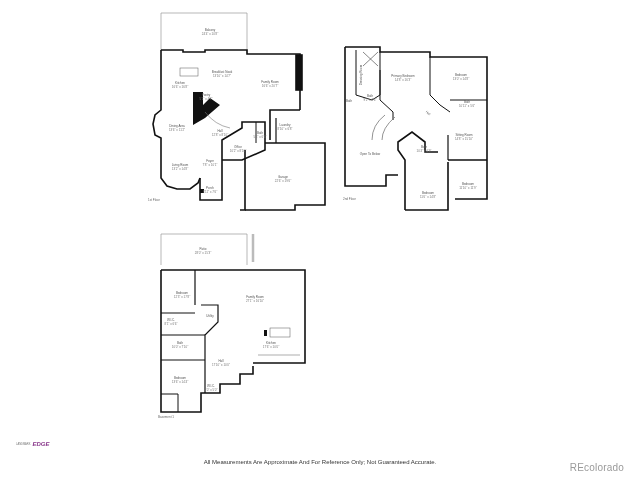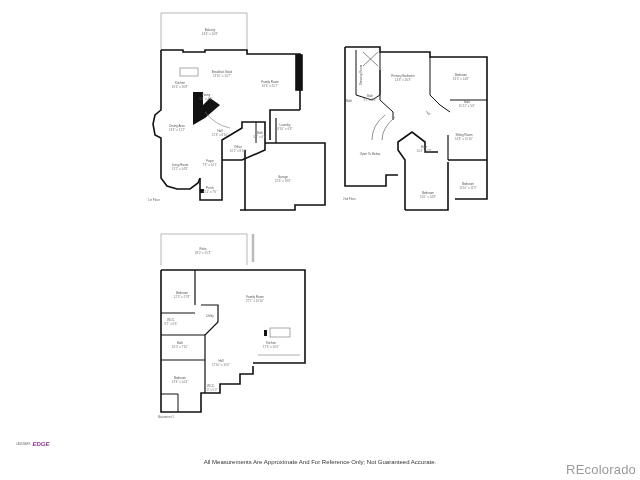--- a/index.html
+++ b/index.html
@@ -2,21 +2,21 @@
 <html><head>
 <meta charset="utf-8">
 <style>
   html,body{margin:0;padding:0;background:#fff;}
   body{width:640px;height:480px;position:relative;overflow:hidden;font-family:"Liberation Sans",sans-serif;}
   svg{position:absolute;left:0;top:0;}
   .lbl{position:absolute;font-size:3px;color:#555;text-align:center;line-height:4px;white-space:nowrap;transform:translate(-50%,-50%);}
   .lbl .dim{display:block;color:#777;}
   .floor{position:absolute;font-size:3px;color:#666;white-space:nowrap;}
   .disclaimer{position:absolute;left:0;width:640px;top:459px;text-align:center;font-size:6px;color:#333;}
-  .brand{position:absolute;right:4px;top:462px;font-size:13px;color:#9a9a9a;letter-spacing:0.2px;}
+  .brand{position:absolute;right:16px;top:462px;font-size:10px;color:#9a9a9a;letter-spacing:0.2px;}
   .logo{position:absolute;left:16px;top:441px;display:flex;align-items:center;gap:2px;}
   .logo .small{font-size:2.6px;color:#777;}
   .logo .edge{font-size:6px;font-weight:bold;color:#8a3a8c;font-style:italic;}
 </style>
 </head>
 <body>
 
 <svg width="640" height="480" xmlns="http://www.w3.org/2000/svg">
   <g fill="none" stroke="#111" stroke-width="1.6" stroke-linejoin="miter">
 

